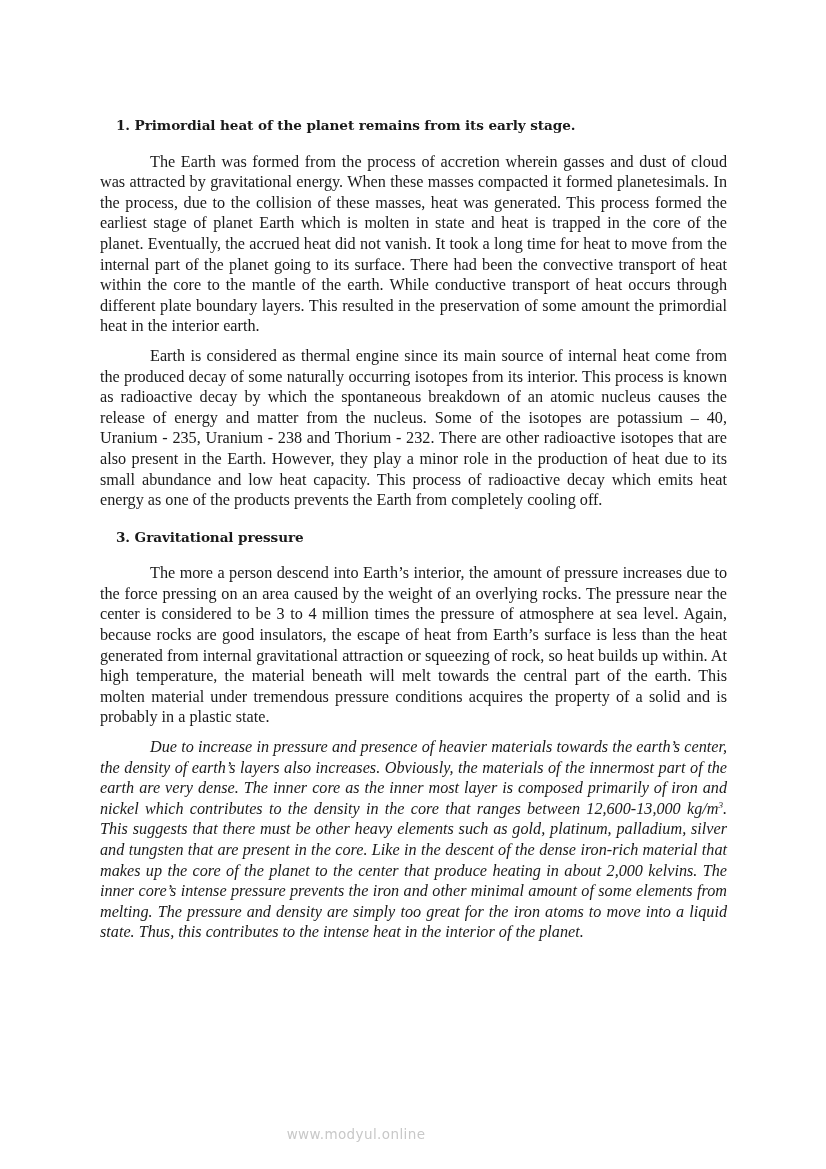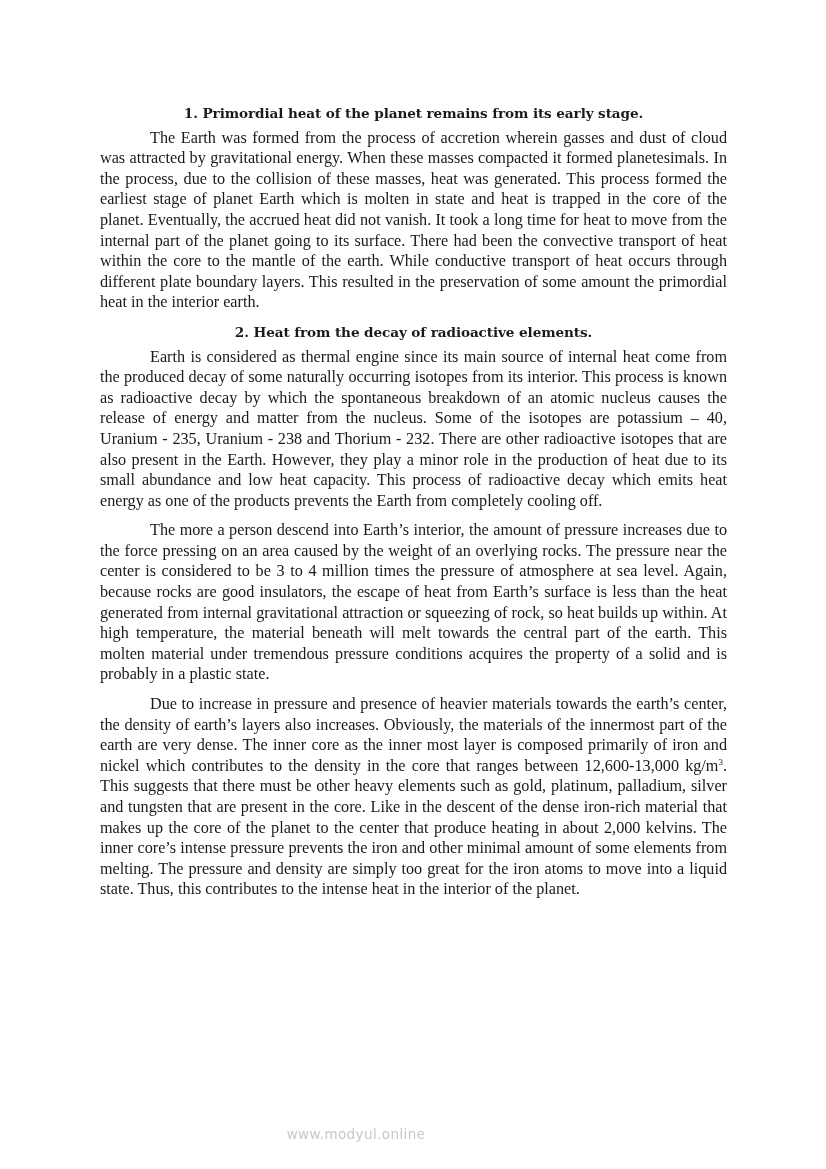--- a/index.html
+++ b/index.html
@@ -19,34 +19,33 @@
       top: 99px;
       width: 627px;
       font-family: "DejaVu Serif", "Liberation Serif", serif;
       color: #1a1a1a;
     }
     .heading {
       font-family: "DejaVu Serif", serif;
       font-weight: bold;
       font-size: 13.6px;
       line-height: 20.6px;
-      margin: 4px;
+      margin: 16px;
       letter-spacing: -0.1px;
-      text-align: center;
     }
     .para {
       font-family: "Liberation Serif", serif;
       font-size: 16.2px;
       line-height: 20.6px;
       text-align: justify;
       text-indent: 50px;
       margin: 0;
     }
     .gap-after-heading { margin-top: 1px; }
-    .gap-after-heading-tight { margin-top: 8px; }
+    .gap-after-heading-tight { margin-top: 8px; font-style: italic; }
     .gap-before-heading { margin-top: 9px; }
     sup { font-size: 9px; line-height: 0; vertical-align: 6px; }
     .watermark {
       position: absolute;
       left: 0;
       width: 712px;
       top: 1126px;
       text-align: center;
       font-family: "DejaVu Sans", sans-serif;
       font-size: 13.5px;
@@ -58,25 +57,25 @@
 <body>
 
 <div class="page">
 
   <section>
     <h2 class="heading">1. Primordial heat of the planet remains from its early stage.</h2>
     <p class="para gap-after-heading">The Earth was formed from the process of accretion wherein gasses and dust of cloud was attracted by gravitational energy. When these masses compacted it formed planetesimals. In the process, due to the collision of these masses, heat was generated. This process formed the earliest stage of planet Earth which is molten in state and heat is trapped in the core of the planet. Eventually, the accrued heat did not vanish. It took a long time for heat to move from the internal part of the planet going to its surface. There had been the convective transport of heat within the core to the mantle of the earth. While conductive transport of heat occurs through different plate boundary layers. This resulted in the preservation of some amount the primordial heat in the interior earth.</p>
   </section>
 
   <section class="gap-before-heading">
-    <h2 class="heading">2. Heat from the decay of radioactive elements.</h2>
     <p class="para gap-after-heading">Earth is considered as thermal engine since its main source of internal heat come from the produced decay of some naturally occurring isotopes from its interior. This process is known as radioactive decay by which the spontaneous breakdown of an atomic nucleus causes the release of energy and matter from the nucleus. Some of the isotopes are potassium – 40, Uranium - 235, Uranium - 238 and Thorium - 232. There are other radioactive isotopes that are also present in the Earth. However, they play a minor role in the production of heat due to its small abundance and low heat capacity. This process of radioactive decay which emits heat energy as one of the products prevents the Earth from completely cooling off.</p>
   </section>
 
   <section class="gap-before-heading">
+    <h2 class="heading">3. Gravitational pressure</h2>
     <p class="para gap-after-heading">The more a person descend into Earth’s interior, the amount of pressure increases due to the force pressing on an area caused by the weight of an overlying rocks. The pressure near the center is considered to be 3 to 4 million times the pressure of atmosphere at sea level. Again, because rocks are good insulators, the escape of heat from Earth’s surface is less than the heat generated from internal gravitational attraction or squeezing of rock, so heat builds up within. At high temperature, the material beneath will melt towards the central part of the earth. This molten material under tremendous pressure conditions acquires the property of a solid and is probably in a plastic state.</p>
   </section>
 
   <section class="gap-before-heading">
     <p class="para gap-after-heading-tight"><span>Due to increase in pressure and presence of heavier materials towards the earth’s center, the density of earth’s layers also increases. Obviously, the materials of the innermost part of the earth are very dense. The inner core as the inner most layer is composed primarily of iron and nickel which contributes to the density in the core that ranges between 12,600-13,000 kg/m</span><sup>3</sup><span>. This suggests that there must be other heavy elements such as gold, platinum, palladium, silver and tungsten that are present in the core. Like in the descent of the dense iron-rich material that makes up the core of the planet to the center that produce heating in about 2,000 kelvins. The inner core’s intense pressure prevents the iron and other minimal amount of some elements from melting. The pressure and density are simply too great for the iron atoms to move into a liquid state. Thus, this contributes to the intense heat in the interior of the planet.</span></p>
   </section>
 
 </div>
 
 <div class="watermark">www.modyul.online</div>

